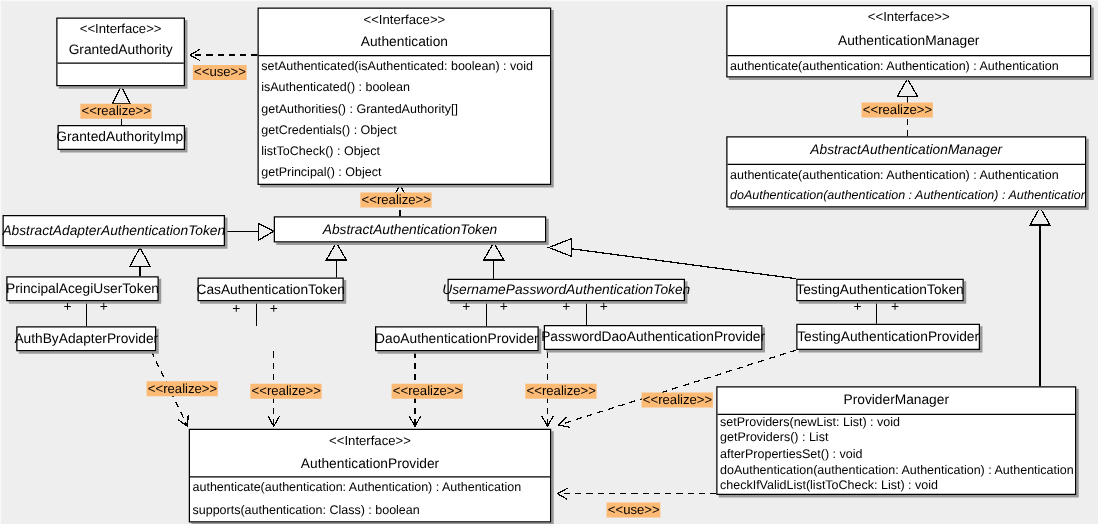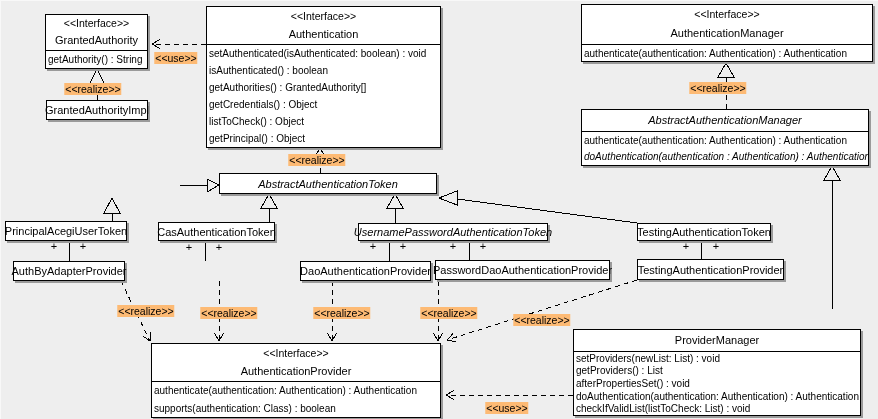--- a/index.html
+++ b/index.html
@@ -48,21 +48,21 @@
   .c7 {left:4px;  top:220px;width:122px;height:20px;}
   .c8 {left:157px;top:221px;width:117px;height:19px;}
   .c9 {left:357px;top:222px;width:190px;height:18px;font-style:italic;}
   .c10{left:636px;top:222px;width:134px;height:18px;}
   .c11{left:12px; top:260px;width:112px;height:20px;}
   .c12{left:148px;top:260px;width:128px;height:20px;}
   .c13{left:299px;top:260px;width:131px;height:20px;align-items:center;}
   .c14{left:434px;top:259px;width:175px;height:20px;}
   .c15{left:636px;top:258px;width:147px;height:21px;}
   .c16{left:150px;top:342px;width:290px;height:75px;}  .c16 .hdr{height:37px;}
-  .c17{left:572px;top:308px;width:288px;height:87px;margin-top:20px;} .c17 .hdr{height:21px;}
+  .c17{left:572px;top:308px;width:288px;height:87px;} .c17 .hdr{height:21px;}
 </style>
 </head>
 <body>
 
 <div class="stage">
 
   <svg class="edges" viewBox="0 0 878 419" shape-rendering="crispEdges">
     <defs>
       <marker id="oarr" markerWidth="14" markerHeight="14" refX="11" refY="6" orient="auto" markerUnits="userSpaceOnUse">
         <path d="M3,1.5 L11,6 L3,10.5" fill="none" stroke="#000" stroke-width="1"></path>
@@ -112,23 +112,20 @@
       <path d="M205,43  L151,43" marker-end="url(#oarr)"></path>
       <path d="M572,394 L445,394" marker-end="url(#oarr)"></path>
     </g>
   </svg>
 
   <div class="uml-box c0">
     <div class="hdr">
       <div class="st">&lt;&lt;Interface&gt;&gt;</div>
       <div class="nm">GrantedAuthority</div>
     </div>
-    <div class="mems">
-      <div class="mem">getAuthority() : String</div>
-    </div>
   </div>
 
   <div class="uml-box c1 single">
     <div class="nm">GrantedAuthorityImpl</div>
   </div>
 
   <div class="uml-box c2">
     <div class="hdr">
       <div class="st">&lt;&lt;Interface&gt;&gt;</div>
       <div class="nm">Authentication</div>
@@ -156,20 +153,23 @@
   <div class="uml-box c4">
     <div class="hdr">
       <div class="nm it">AbstractAuthenticationManager</div>
     </div>
     <div class="mems">
       <div class="mem">authenticate(authentication: Authentication) : Authentication</div>
       <div class="mem it">doAuthentication(authentication : Authentication) : Authentication</div>
     </div>
   </div>
 
+  <div class="uml-box c5 single">
+    <div class="nm it">AbstractAdapterAuthenticationToken</div>
+  </div>
 
   <div class="uml-box c6 single">
     <div class="nm it">AbstractAuthenticationToken</div>
   </div>
 
   <div class="uml-box c7 single">
     <div class="nm">PrincipalAcegiUserToken</div>
   </div>
 
   <div class="uml-box c8 single">

